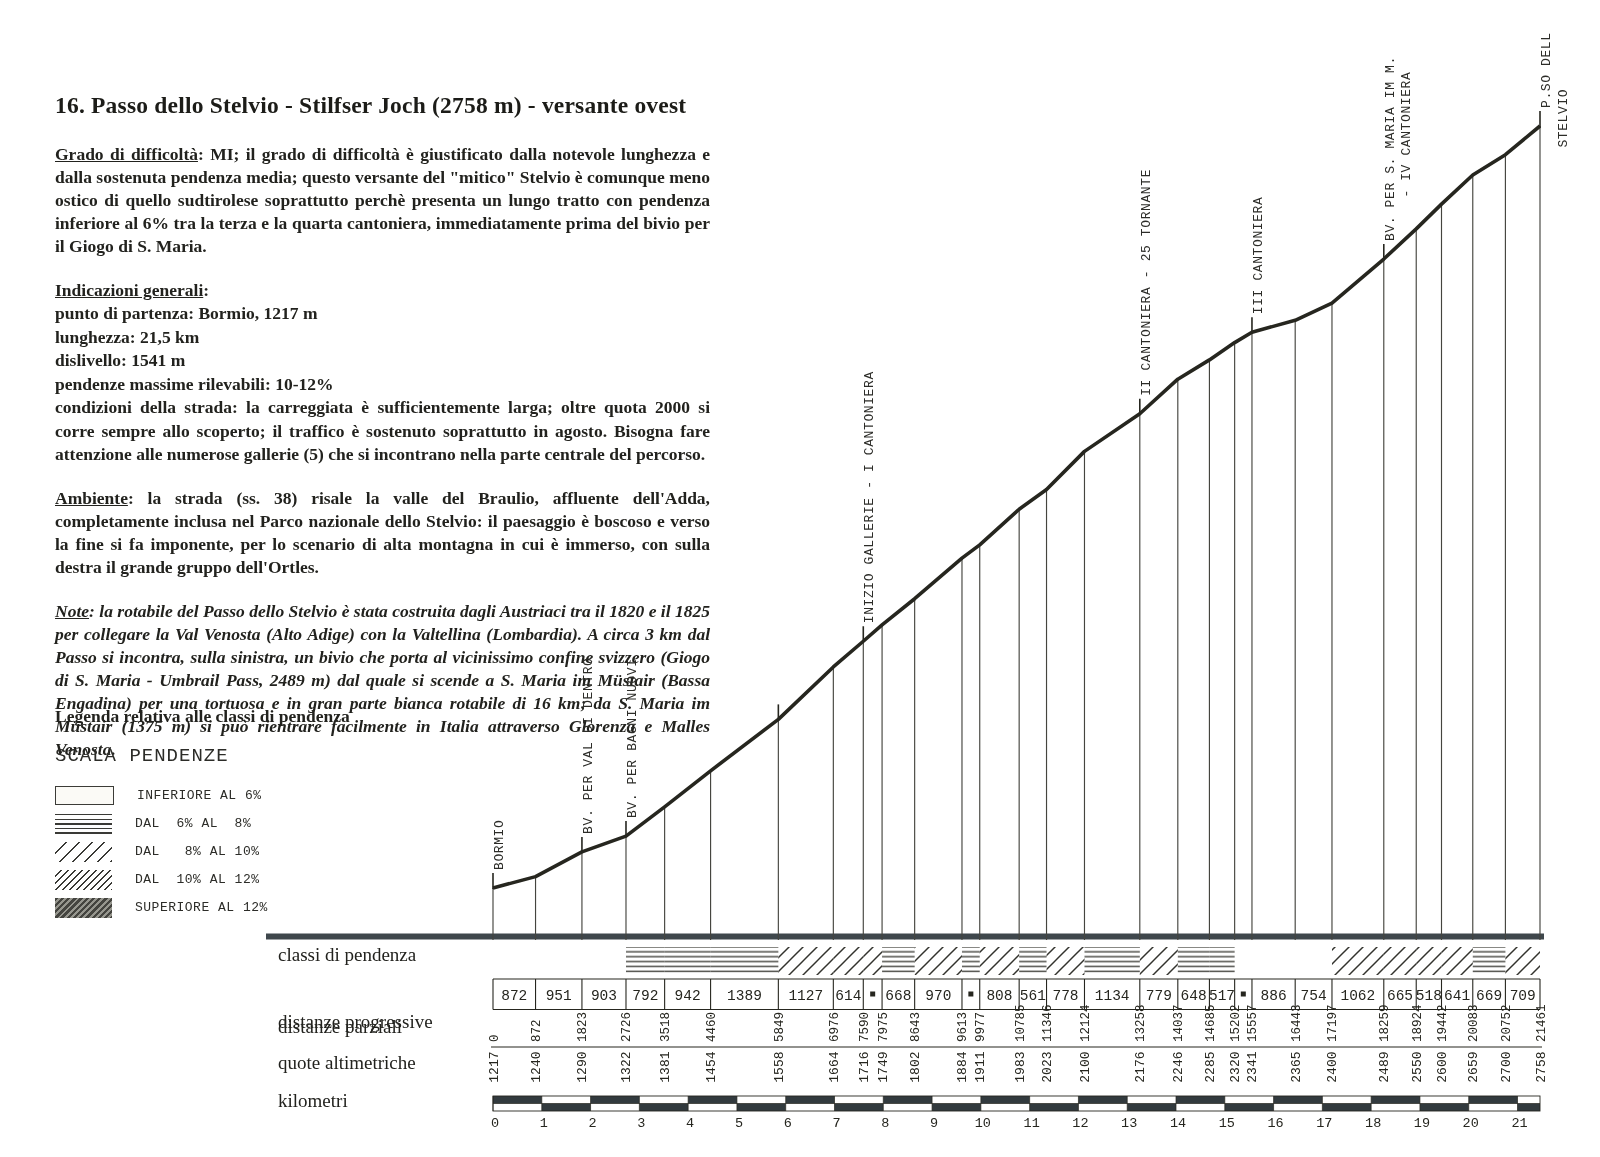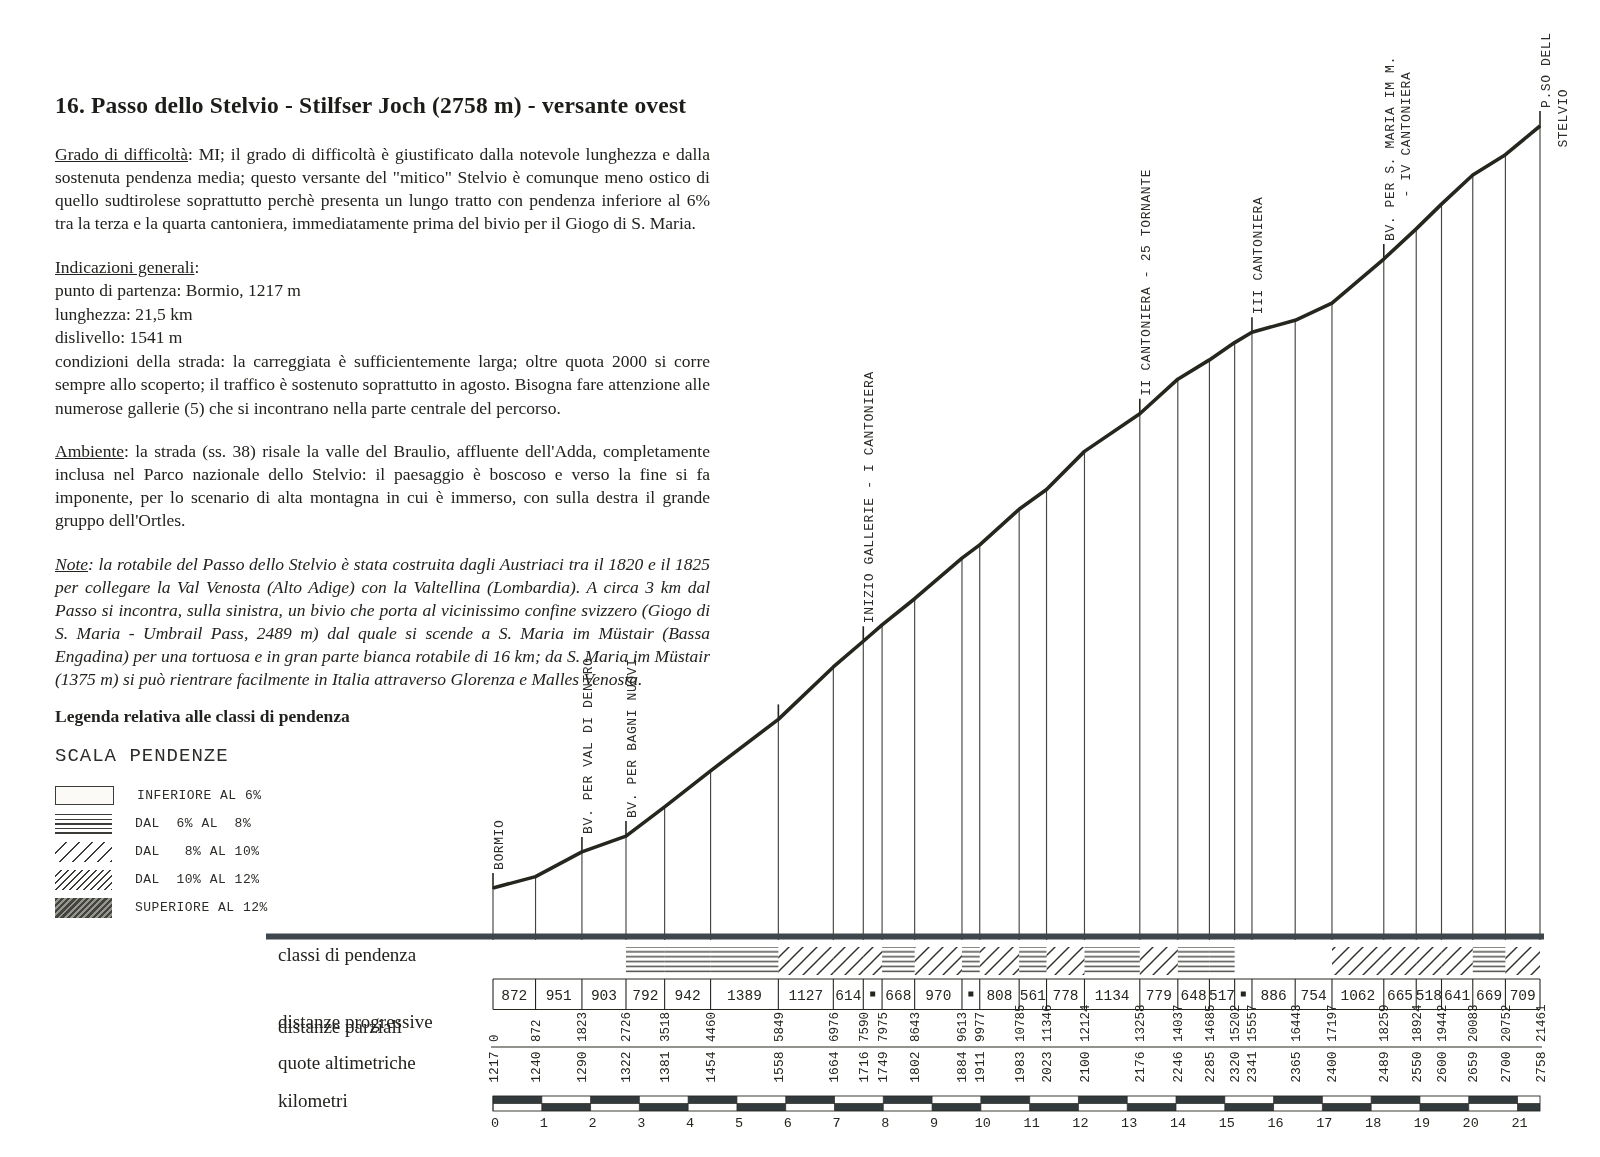--- a/index.html
+++ b/index.html
@@ -7,21 +7,21 @@
     position:relative; width:1600px; height:1157px; margin:0 auto;
     background:#ffffff; color:#22221e; overflow:hidden;
     font-family:"Liberation Serif", serif;
   }
   
   .text-col{position:absolute; left:55px; top:92px; width:655px;}
   .page-title{
     font-size:23.5px; font-weight:bold; margin:0 0 24px 0; letter-spacing:.2px;
     color:#1c1c18;
   }
-  .para{font-size:17.5px; line-height:23px; text-align:justify; margin:1px 0 21px 0;}
+  .para{font-size:17.5px; line-height:23px; text-align:justify; margin:1px 0 21px 0;font-weight:bold;}
   .plabel{text-decoration:underline;}
   .iline{font-size:17.5px; line-height:23.5px; text-align:justify;}
   .para.note-para{font-style:italic;}
   .para.note-para .plabel{font-style:italic;}
   
   .legend{position:absolute; left:55px; top:706px; width:330px;}
   .legend-title{font-size:17.5px; font-weight:bold; margin:0 0 18px 0;}
   .legend-scala{
     font-family:"Liberation Mono", monospace; font-size:19px; letter-spacing:1px;
     margin:0 0 18px 0; color:#2c2c28;
@@ -52,20 +52,21 @@
   <div class="text-col">
     <h1 class="page-title">16. Passo dello Stelvio - Stilfser Joch (2758 m) - versante ovest</h1>
 
     <p class="para"><span class="plabel">Grado di difficoltà</span><span>: MI; il grado di difficoltà è giustificato dalla notevole lunghezza e dalla sostenuta pendenza media; questo versante del "mitico" Stelvio è comunque meno ostico di quello sudtirolese soprattutto perchè presenta un lungo tratto con pendenza inferiore al 6% tra la terza e la quarta cantoniera, immediatamente prima del bivio per il Giogo di S. Maria.</span></p>
 
     <div class="para" style="margin-bottom:20px;">
       <span class="plabel">Indicazioni generali</span><span>:</span>
       <div class="iline">punto di partenza: Bormio, 1217 m</div>
       <div class="iline">lunghezza: 21,5 km</div>
       <div class="iline">dislivello: 1541 m</div>
+      <div class="iline">pendenze massime rilevabili: 10-12%</div>
       <div class="iline">condizioni della strada: la carreggiata è sufficientemente larga; oltre quota 2000 si corre sempre allo scoperto; il traffico è sostenuto soprattutto in agosto. Bisogna fare attenzione alle numerose gallerie (5) che si incontrano nella parte centrale del percorso.</div>
     </div>
 
     <p class="para"><span class="plabel">Ambiente</span><span>: la strada (ss. 38) risale la valle del Braulio, affluente dell'Adda, completamente inclusa nel Parco nazionale dello Stelvio: il paesaggio è boscoso e verso la fine si fa imponente, per lo scenario di alta montagna in cui è immerso, con sulla destra il grande gruppo dell'Ortles.</span></p>
 
     <p class="para note-para"><span class="plabel">Note</span><span>: la rotabile del Passo dello Stelvio è stata costruita dagli Austriaci tra il 1820 e il 1825 per collegare la Val Venosta (Alto Adige) con la Valtellina (Lombardia). A circa 3 km dal Passo si incontra, sulla sinistra, un bivio che porta al vicinissimo confine svizzero (Giogo di S. Maria - Umbrail Pass, 2489 m) dal quale si scende a S. Maria im Müstair (Bassa Engadina) per una tortuosa e in gran parte bianca rotabile di 16 km; da S. Maria im Müstair (1375 m) si può rientrare facilmente in Italia attraverso Glorenza e Malles Venosta.</span></p>
   </div>
 
   <div class="legend">
     <div class="legend-title">Legenda relativa alle classi di pendenza</div>

